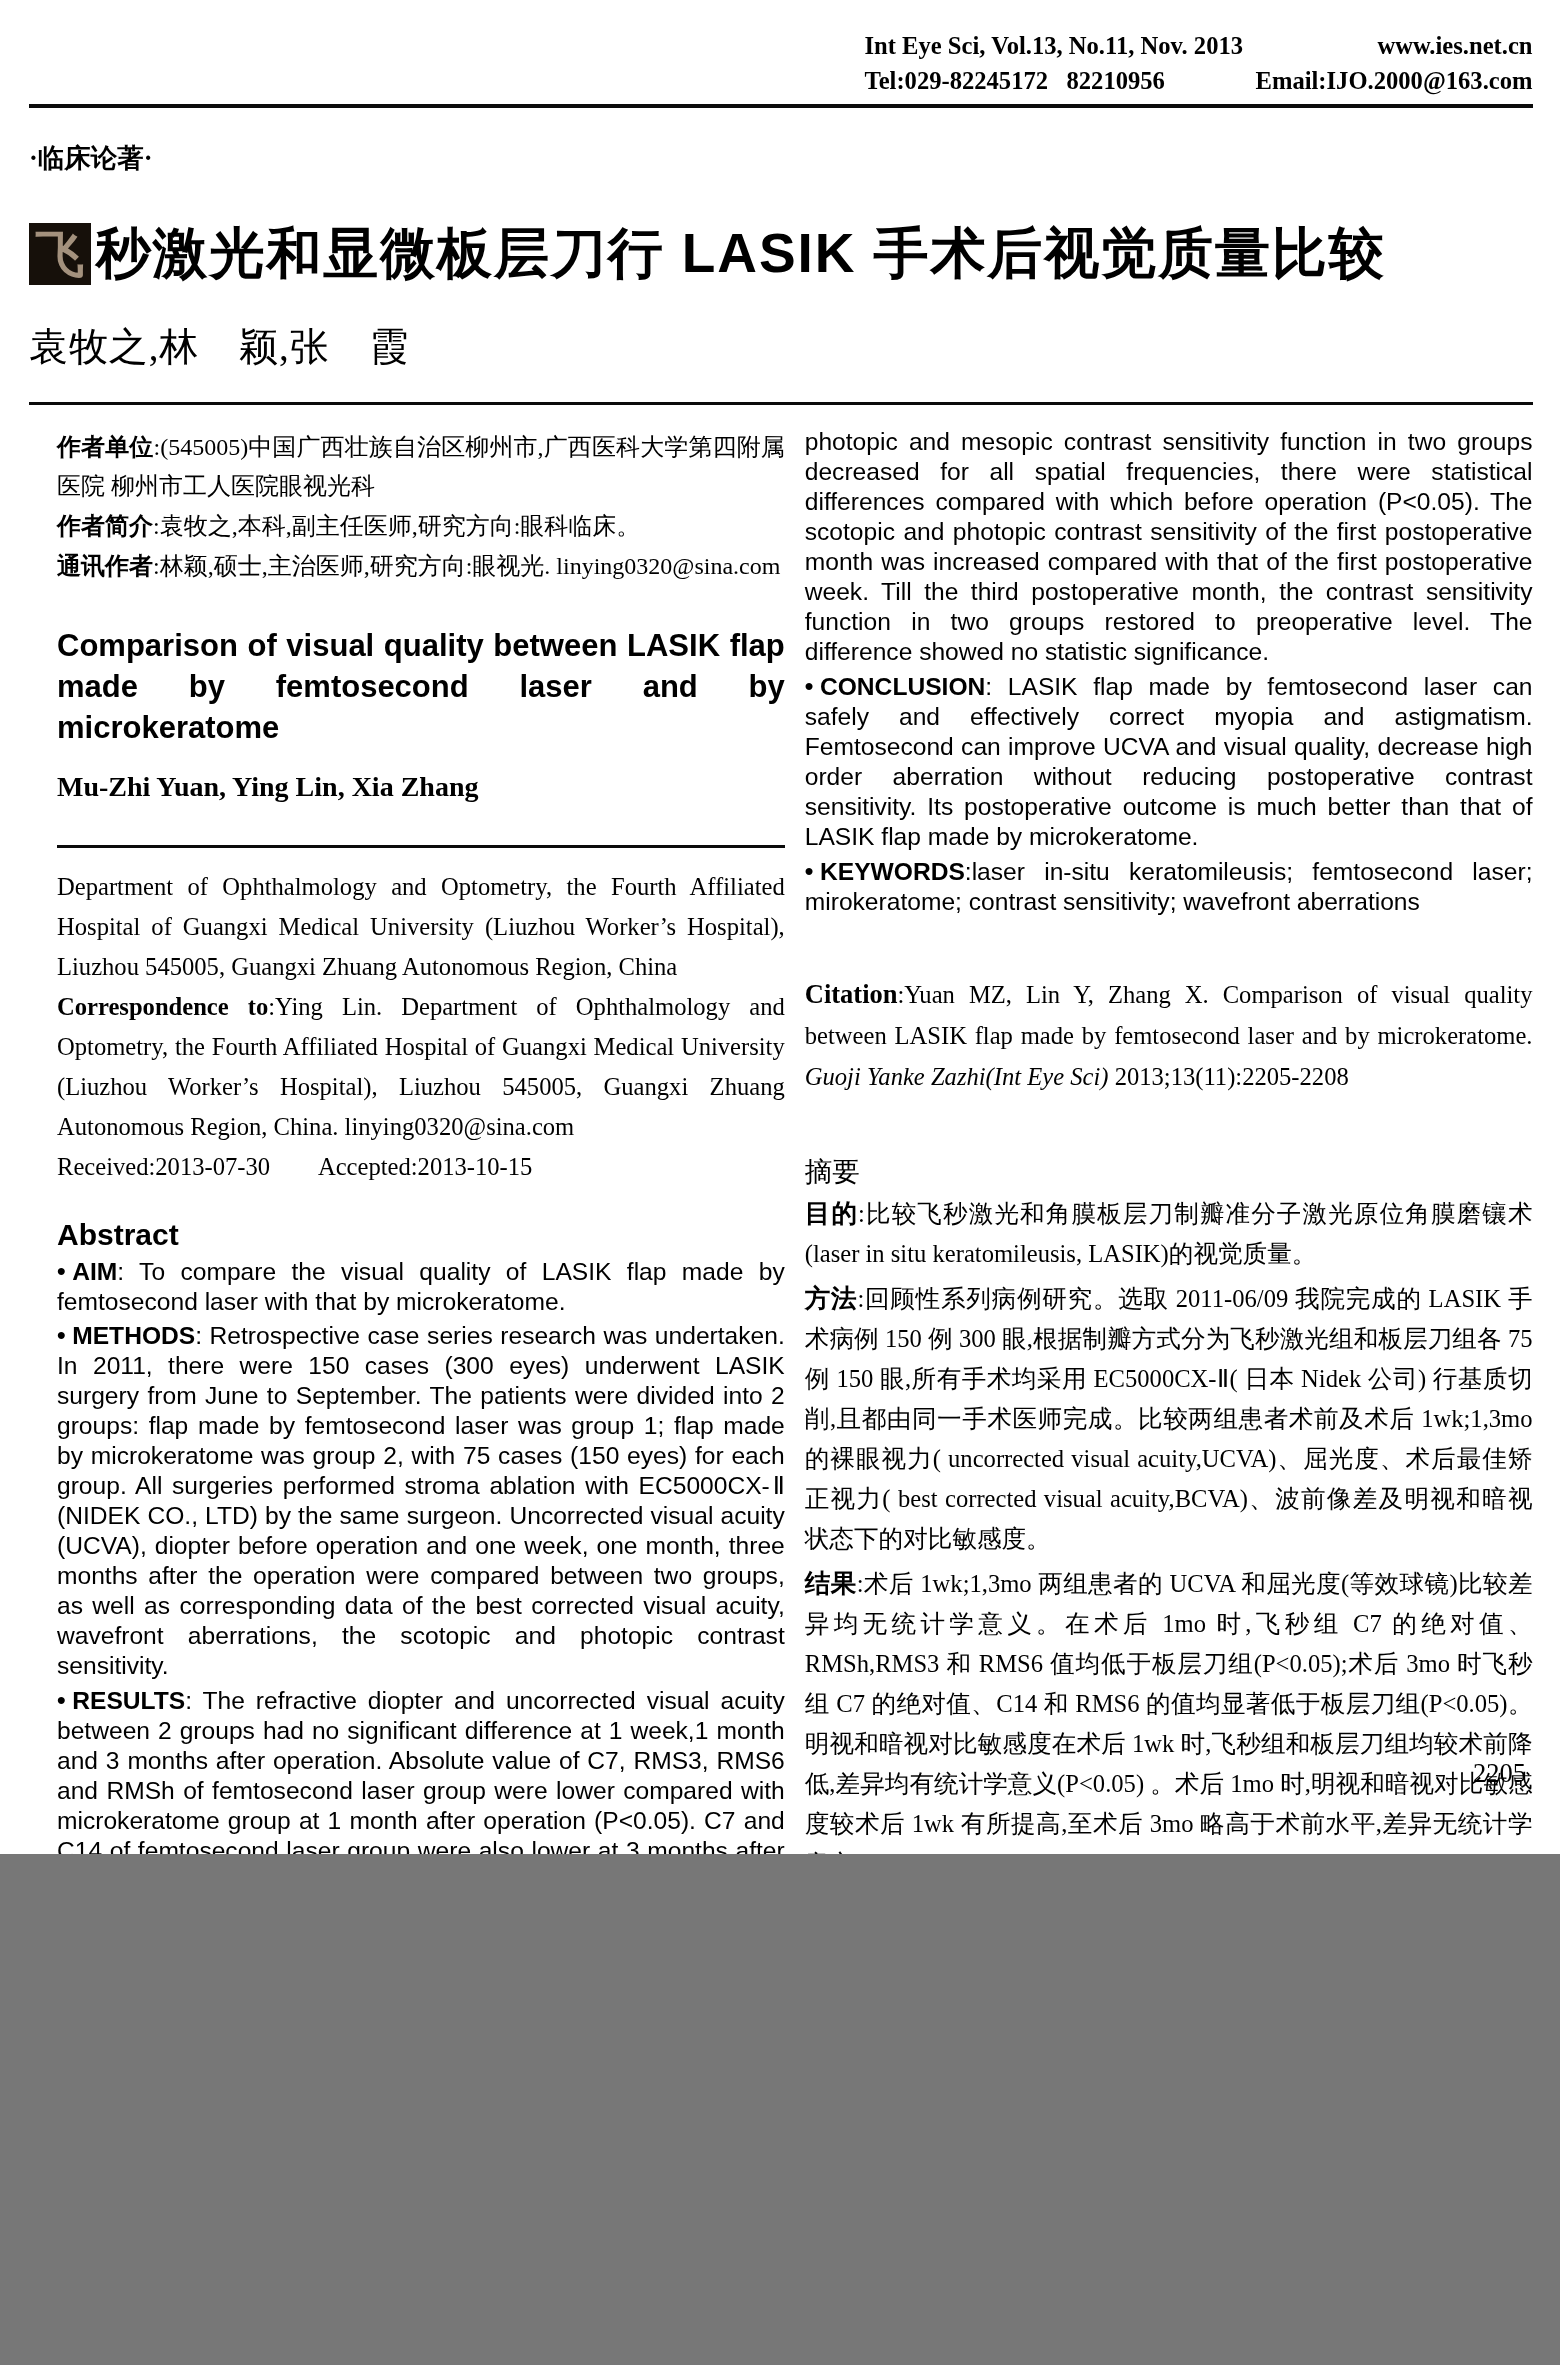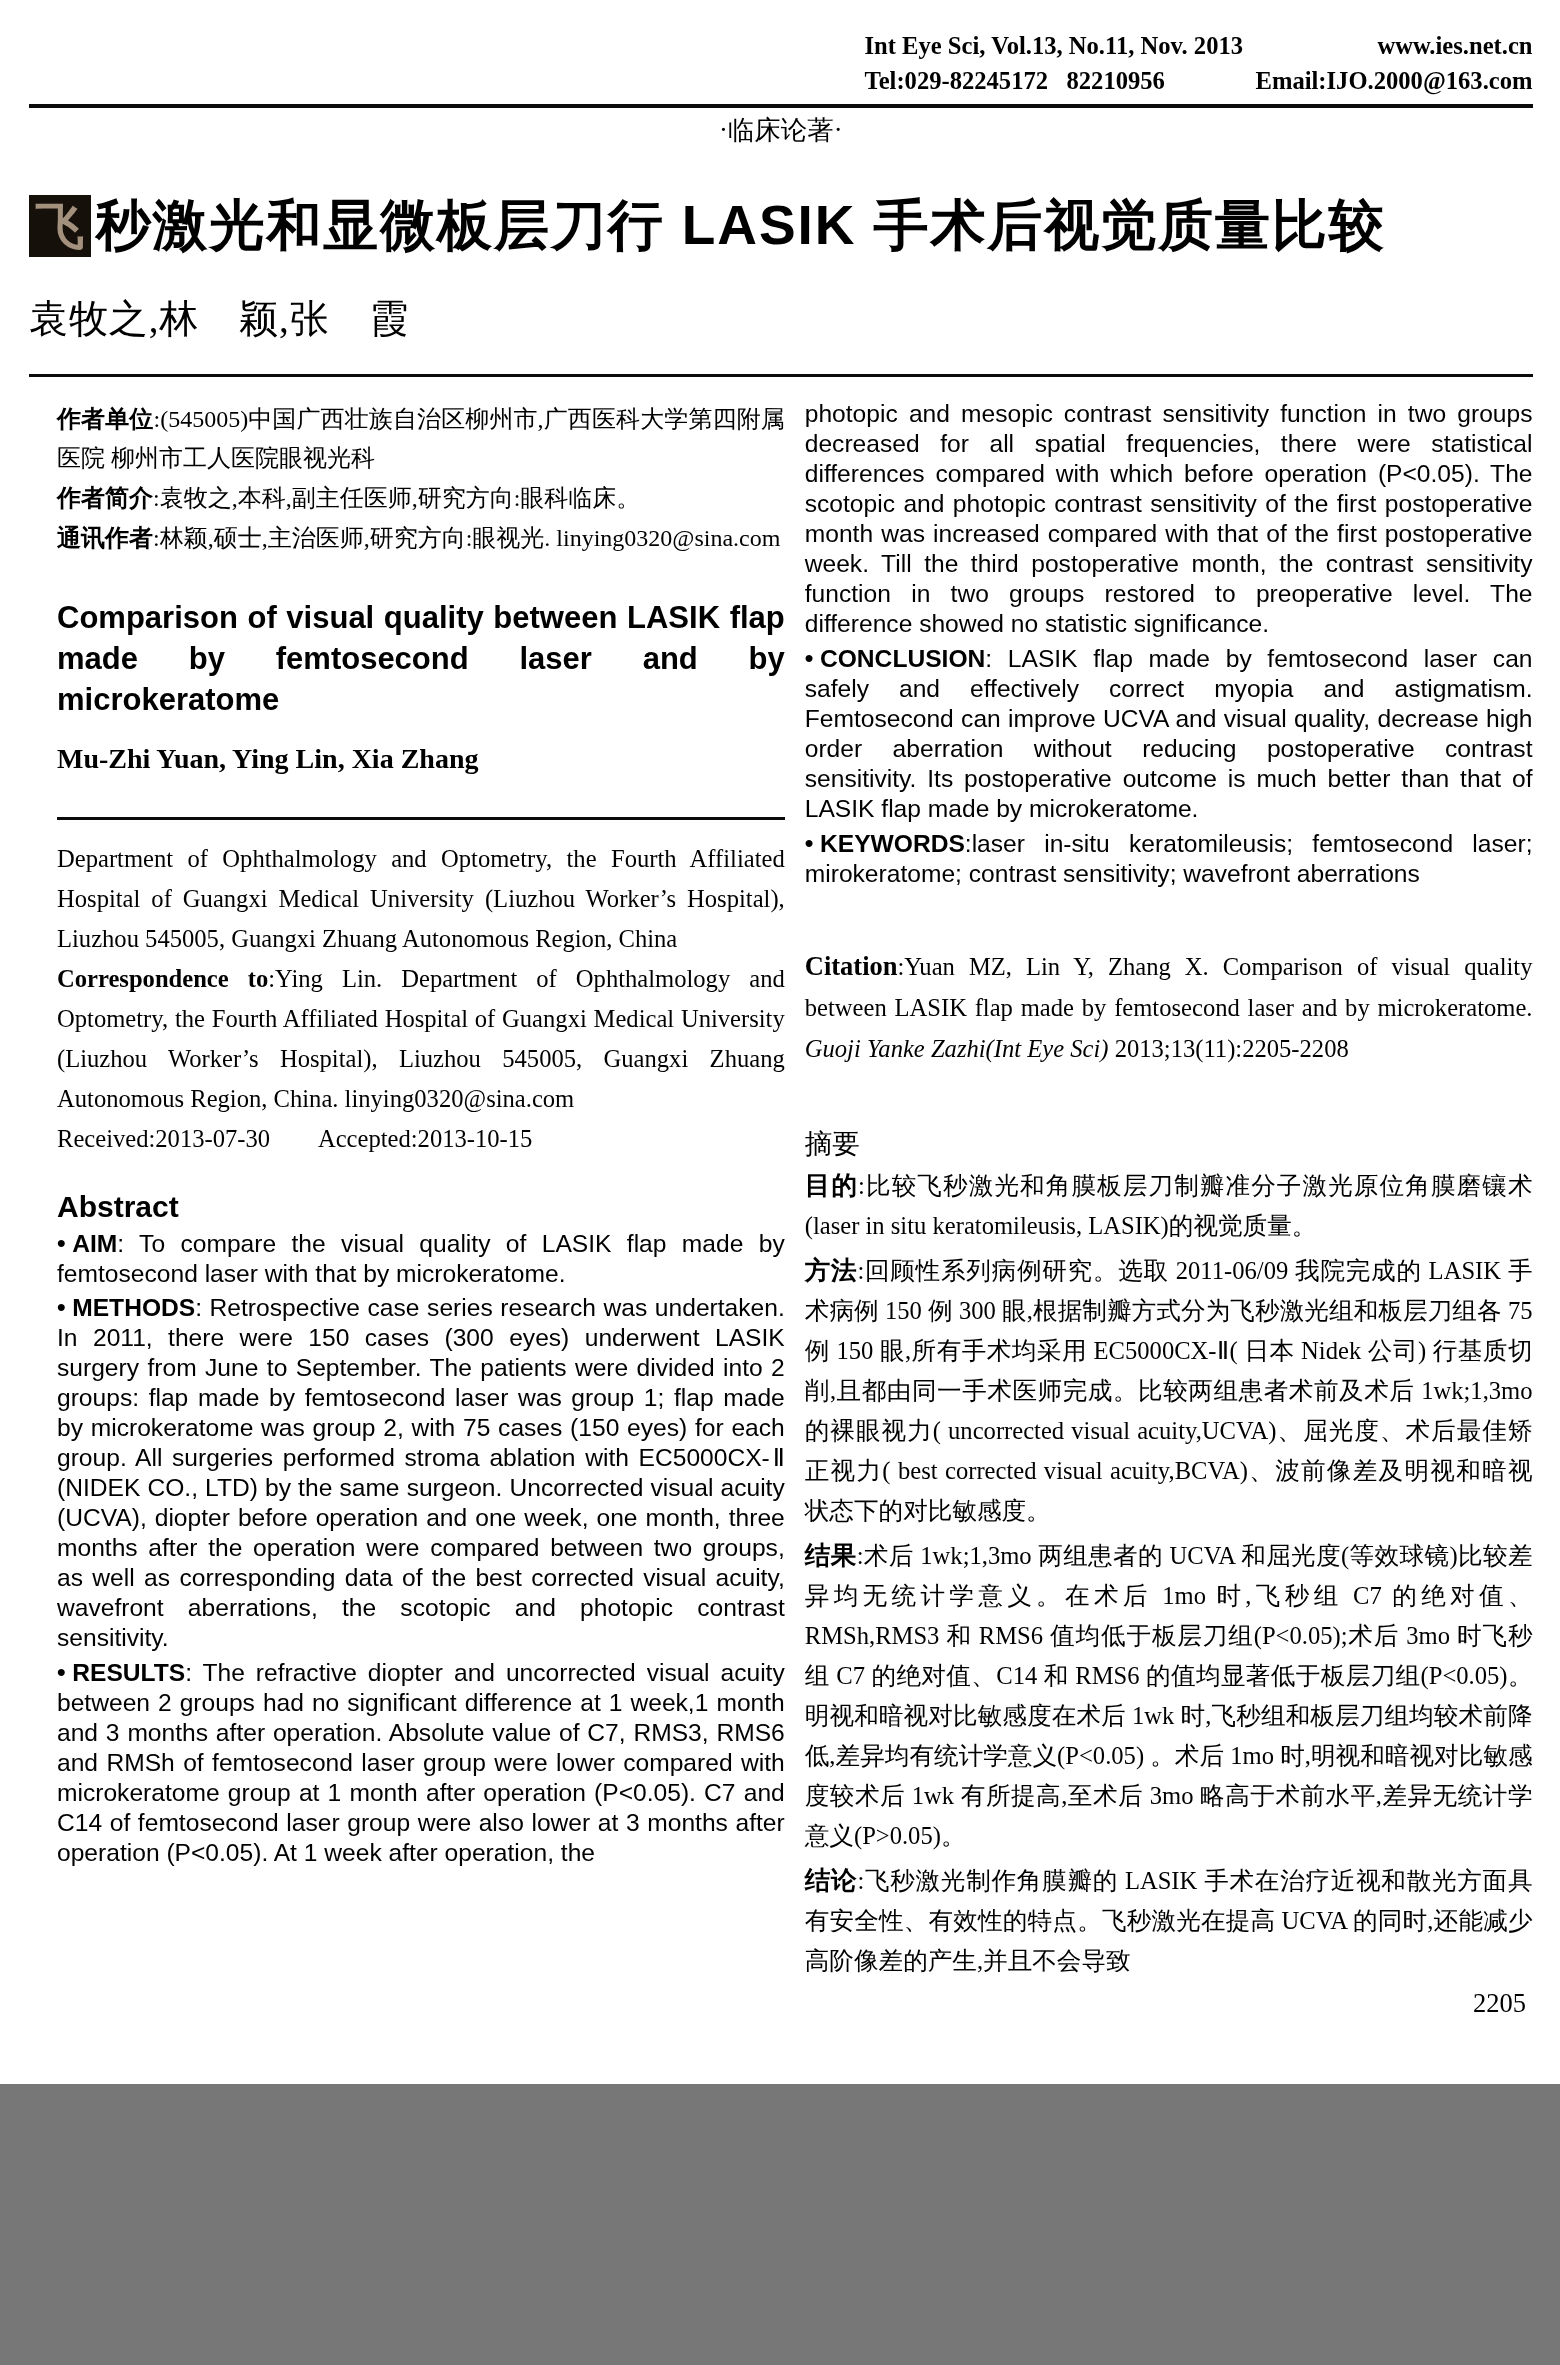--- a/index.html
+++ b/index.html
@@ -1,44 +1,44 @@
 <!DOCTYPE html>
 <html style="font-size:7.6px"><head>
 <meta charset="utf-8">
 <style>
   * { margin: 0; padding: 0; box-sizing: border-box; }
   html, body { background: #777; }
   .page {
     position: relative;
     width: 1560px;
-    height: 2084px;
+    height: 1854px;
     margin: 0 auto;
     background: #ffffff;
     color: #000;
     padding: 27.5px 27.5px 0 29px;
     overflow: hidden;
     font-family: "Liberation Serif", "DejaVu Serif", serif;
   }
   
   .hdr {
     width: 668px;
     margin-left: auto;
     font-family: "Liberation Serif", serif;
     font-weight: bold;
     font-size: 24.6px;
     line-height: 35px;
   }
   .hdr-line { display: flex; justify-content: space-between; }
   .hdr-line span { white-space: pre; }
   .rule-thick { height: 4.3px; background: #0b0b0b; margin-top: 6.6px; }
   .section-label {
-    text-align: center;
+    text-align: left;
     font-size: 26.5px;
-    font-weight: normal;
-    margin-top: 4px;
+    font-weight: bold;
+    margin-top: 32px;
     font-family: "Liberation Serif", serif;
   }
   
   .title-cn {
     display: flex;
     align-items: center;
     margin-top: 41px;
     font-family: "Liberation Sans", "DejaVu Sans", sans-serif;
     font-weight: bold;
     font-size: 55px;

